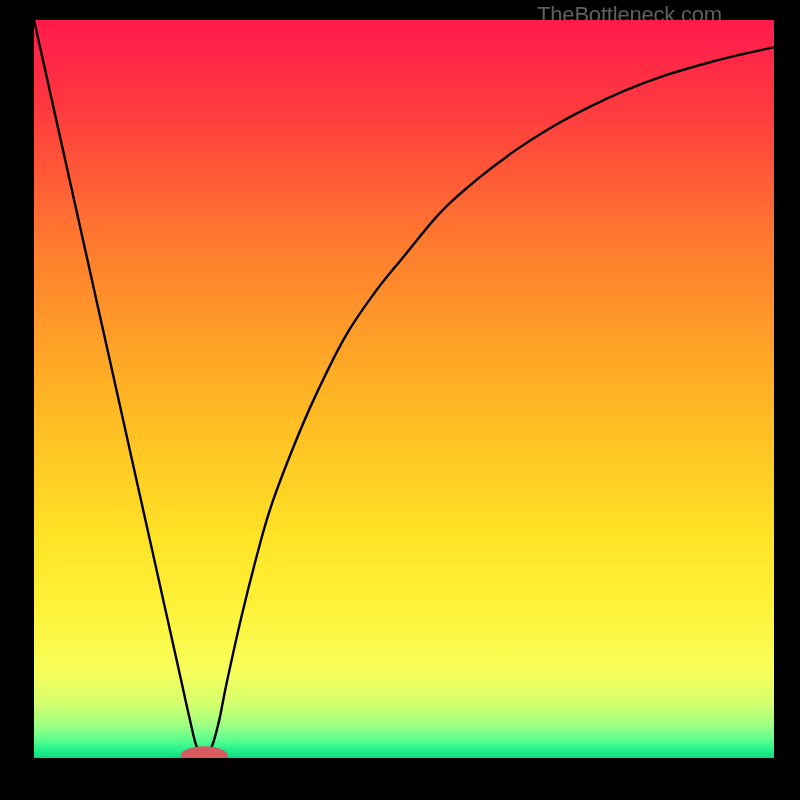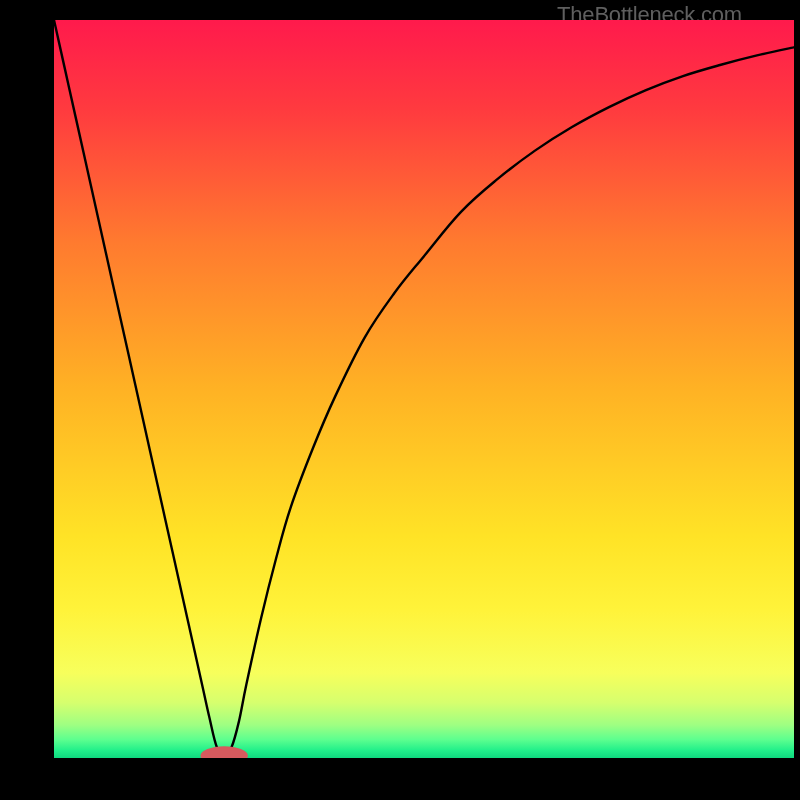--- a/index.html
+++ b/index.html
@@ -11,21 +11,20 @@
     overflow: hidden;
     font-family: Arial, Helvetica, sans-serif;
   }
   .frame {
     position: absolute;
     left: 0;
     top: 0;
     width: 748px;
     height: 800px;
     background: #000;
-    margin-left: 20px;
   }
   .plot {
     position: absolute;
     left: 34px;
     top: 20px;
     width: 740px;
     height: 738px;
     overflow: hidden;
   }
   .watermark {

